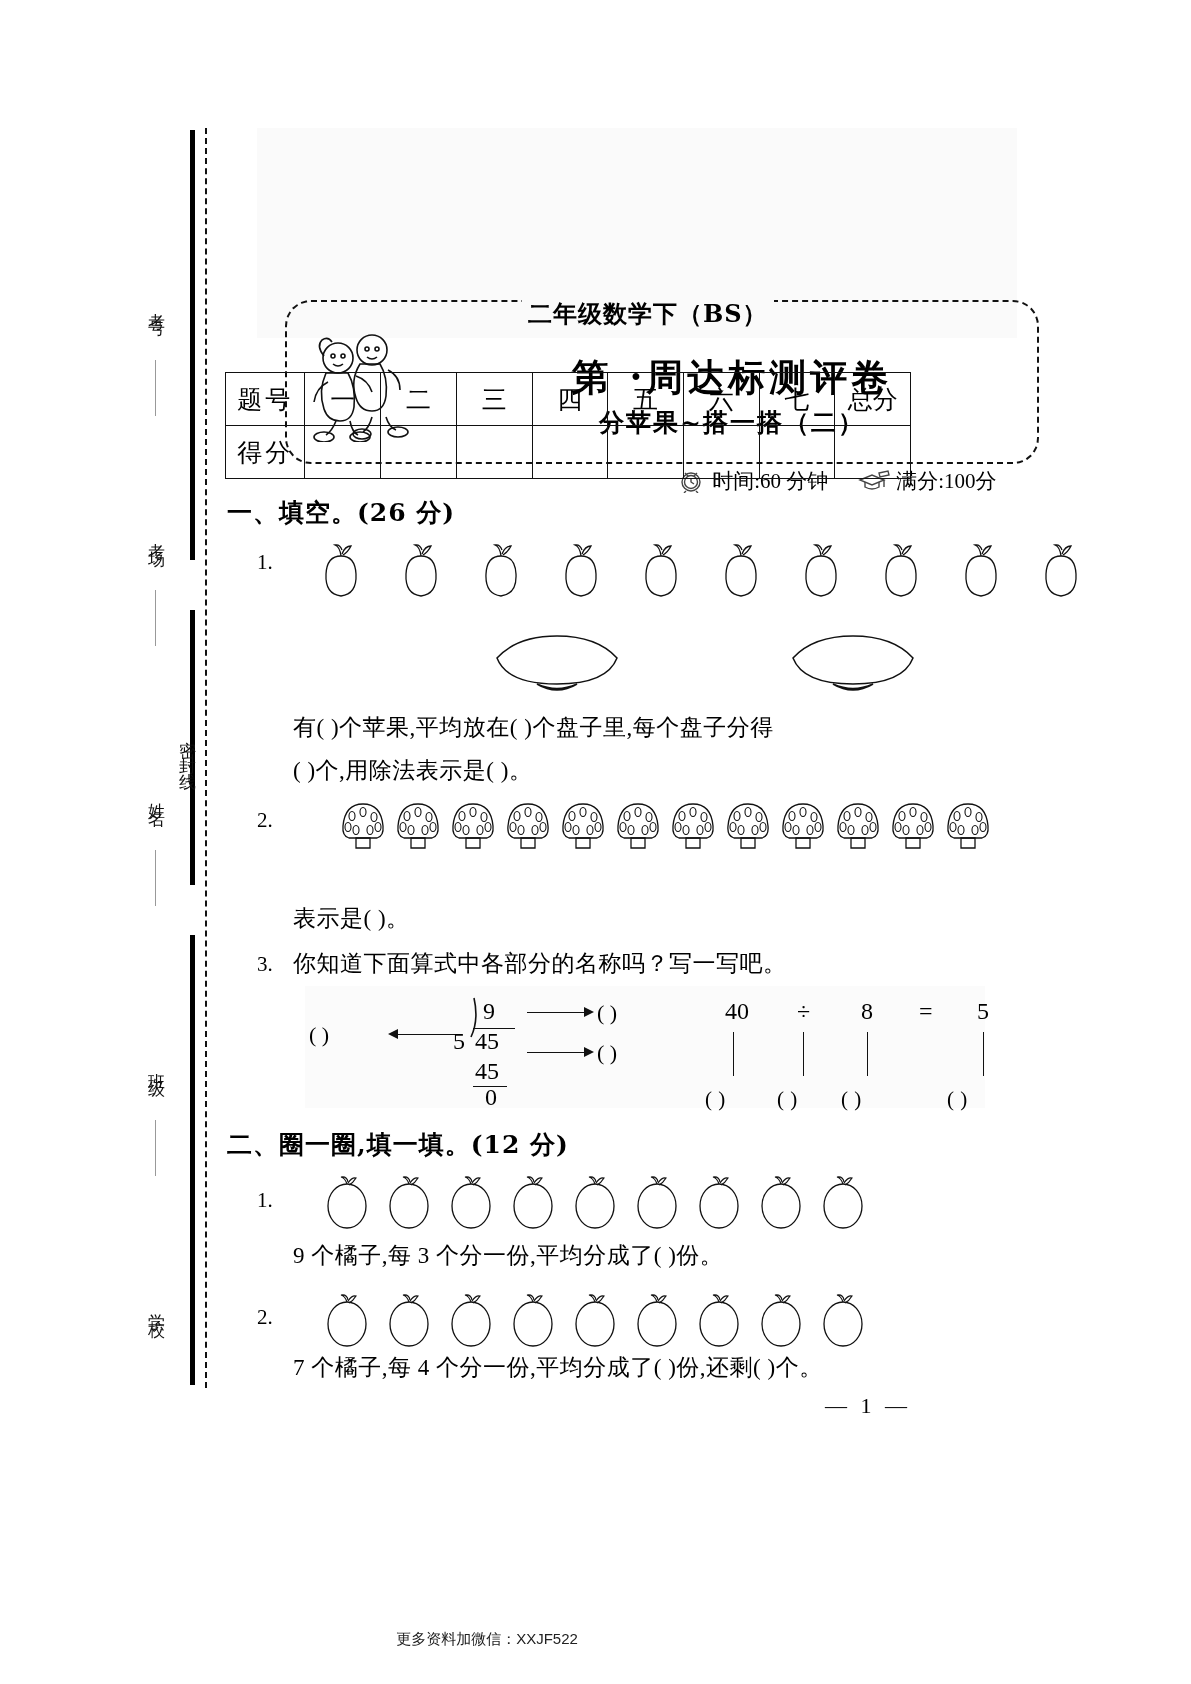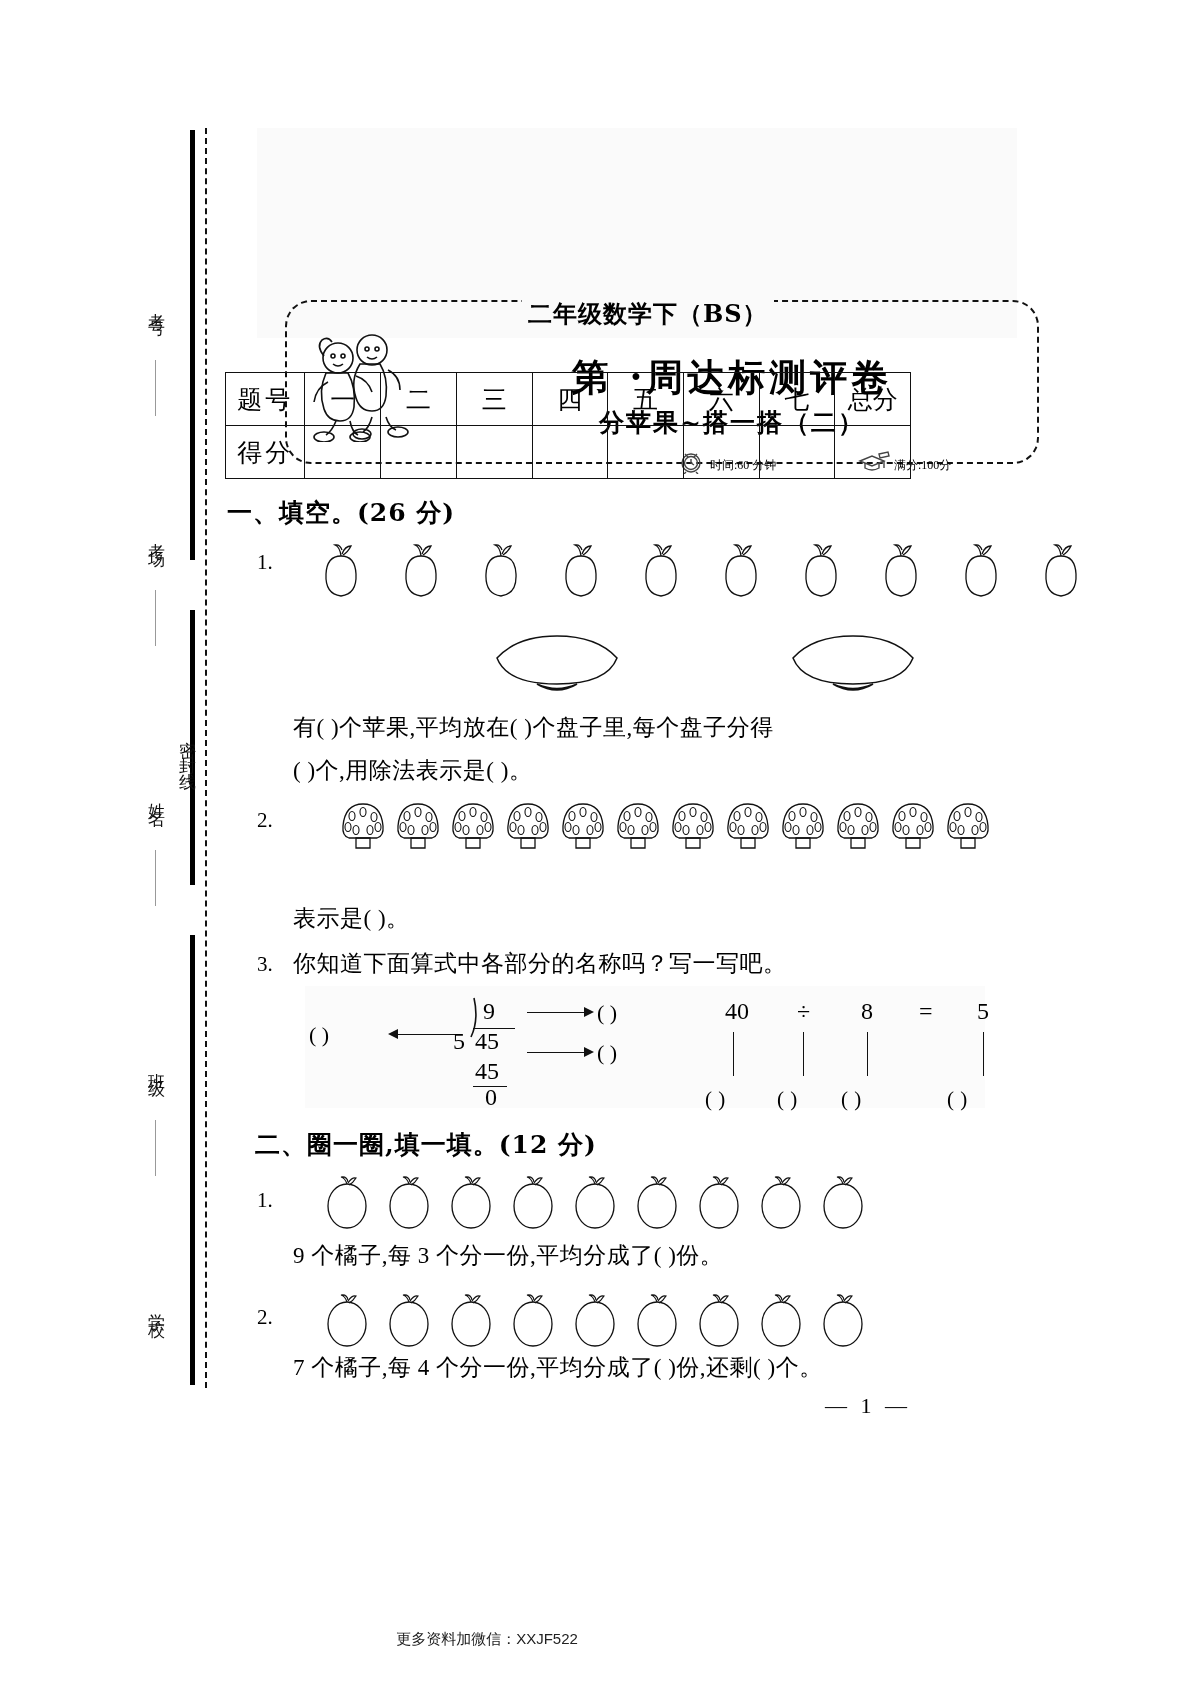--- a/index.html
+++ b/index.html
@@ -73,21 +73,21 @@
     position:absolute; left:255px; top:225px; width:440px;
     text-align:center; font-size:37px; font-weight:bold; letter-spacing:4px;
     font-family:"DejaVu Serif", serif; white-space:nowrap;
   }
   .hdr-sub{
     position:absolute; left:255px; top:278px; width:440px;
     text-align:center; font-size:25px; font-weight:bold; letter-spacing:2px;
     font-family:"DejaVu Serif", serif; white-space:nowrap;
   }
   .hdr-meta{
-    position:absolute; top:322px; font-size:12px; white-space:nowrap;
+    position:absolute; top:339px; font-size:21px; white-space:nowrap;
     font-family:"Liberation Serif", serif;
   }
   .meta-time{ left:420px; }
   .meta-score{ left:600px; }
 
   
   .score-table{
     position:absolute; left:0px; top:372px; width:686px;
     border-collapse:collapse;
   }
@@ -506,21 +506,21 @@
     <div class="vline" style="left:498px;top:46px;height:44px;"></div>
     <div class="vline" style="left:562px;top:46px;height:44px;"></div>
     <div class="vline" style="left:678px;top:46px;height:44px;"></div>
   </div>
 
   <div class="qtext" style="left:480px;top:1087px;font-size:21px;">(      )</div>
   <div class="qtext" style="left:552px;top:1087px;font-size:21px;">(      )</div>
   <div class="qtext" style="left:616px;top:1087px;font-size:21px;">(      )</div>
   <div class="qtext" style="left:722px;top:1087px;font-size:21px;">(      )</div>
 
-  <div class="sec-head" style="top:1128px;margin-left:28px;">二、圈一圈,填一填。(12 分)</div>
+  <div class="sec-head" style="top:1128px;">二、圈一圈,填一填。(12 分)</div>
 
   <div class="qnum" style="left:32px;top:1188px;">1.</div>
   <div class="artrow" id="orange-row-1" style="left:70px;top:1172px;width:600px;height:62px;">
       <svg viewBox="0 0 50 60" width="50" height="60" class="" style="position: absolute; left: 27px; top: 0px;">
         <ellipse cx="25" cy="34" rx="19" ry="22" fill="none" stroke="#111" stroke-width="1.3"></ellipse>
         <path d="M25 12 q-2 -6 -6 -7 q6 -1 7 5" fill="none" stroke="#111" stroke-width="1.2"></path>
         <path d="M26 11 q4 -6 8 -5 q-3 5 -7 7" fill="none" stroke="#111" stroke-width="1.2"></path>
       </svg>
       <svg viewBox="0 0 50 60" width="50" height="60" class="" style="position: absolute; left: 89px; top: 0px;">
         <ellipse cx="25" cy="34" rx="19" ry="22" fill="none" stroke="#111" stroke-width="1.3"></ellipse>

